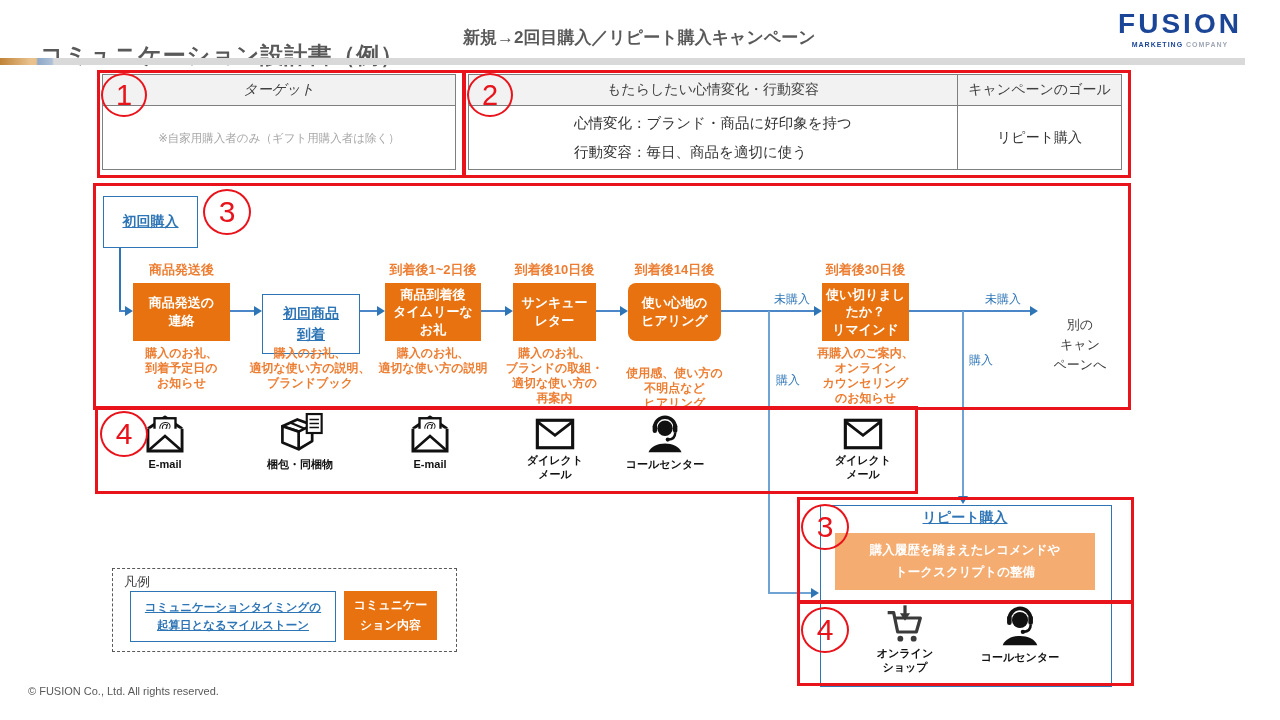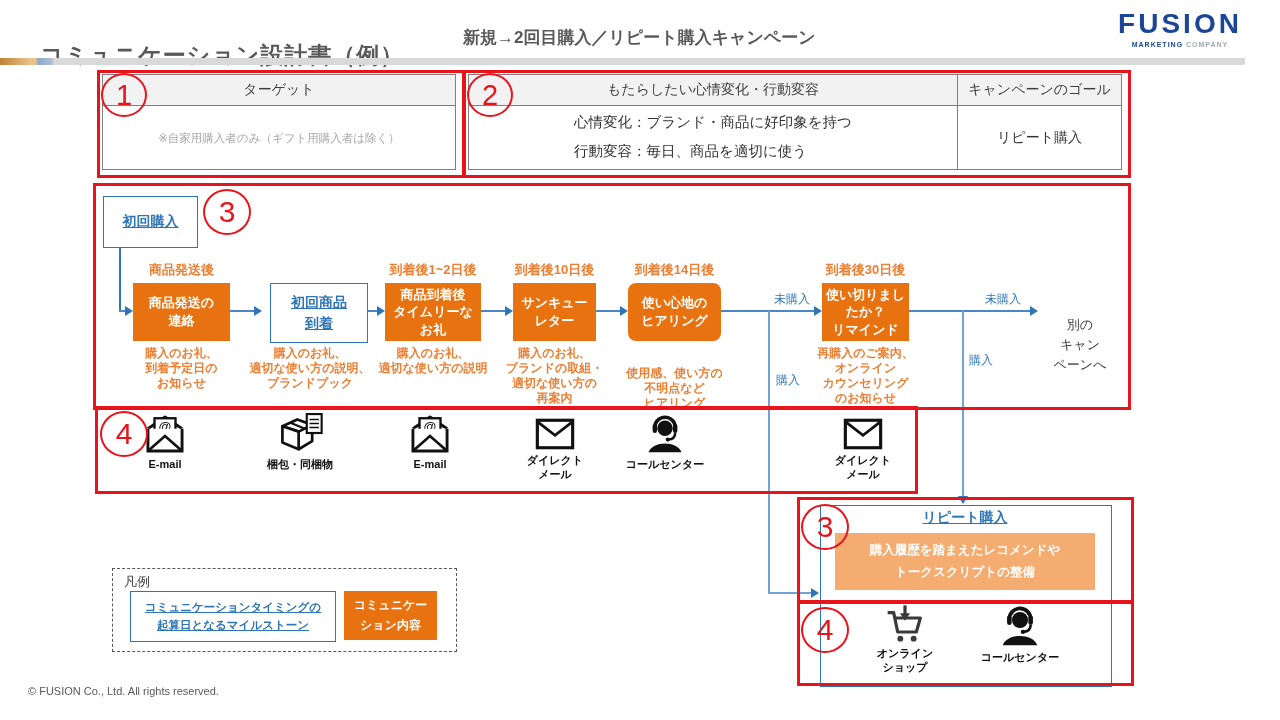--- a/index.html
+++ b/index.html
@@ -68,32 +68,32 @@
   <div class="word">FUSION</div>
   <div class="tag">
     <span class="b">MARKETING</span>
     <span class="l">COMPANY</span>
   </div>
 </div>
 <div class="abs deco-bar"></div>
 
 <div class="abs red-frame" style="left:97px;top:70px;width:362px;height:102px;"></div>
 <div class="abs g-table" style="left:102px;top:74px;width:352px;height:94px;">
-  <div class="g-head" style="height:30px;">ターゲット</div>
+  <div class="g-head" style="height:30px;font-style:italic;">ターゲット</div>
   <div class="g-body" style="height:62px;">
     <div style="font-size:11.5px;color:#A6A6A6;margin-top:3px;">※自家用購入者のみ（ギフト用購入者は除く）</div>
   </div>
 </div>
 <div class="abs num-circle num-big" style="left:101px;top:73px;">
   <span>1</span>
 </div>
 
 <div class="abs red-frame" style="left:463px;top:70px;width:662px;height:102px;"></div>
 <div class="abs g-table" style="left:468px;top:74px;width:652px;height:94px;display:flex;">
-  <div style="width:488px;border-right:1px solid #7F7F7F;display:flex;flex-direction:column;font-family:Liberation Mono, monospace;">
+  <div style="width:488px;border-right:1px solid #7F7F7F;display:flex;flex-direction:column;">
     <div class="g-head" style="height:30px;">もたらしたい心情変化・行動変容</div>
     <div class="g-body ml" style="flex:1;font-size:14.5px;line-height:1.95;">心情変化：ブランド・商品に好印象を持つ
 行動変容：毎日、商品を適切に使う</div>
   </div>
   <div style="flex:1;display:flex;flex-direction:column;">
     <div class="g-head" style="height:30px;">キャンペーンのゴール</div>
     <div class="g-body" style="flex:1;font-size:14px;">リピート購入</div>
   </div>
 </div>
 <div class="abs num-circle num-big" style="left:467px;top:73px;">
@@ -114,21 +114,21 @@
 <div class="abs arr-r" style="left:125px;top:306px;"></div>
 
 <div class="abs timing" style="left:113px;top:261px;width:137px;">商品発送後</div>
 <div class="abs timing" style="left:365px;top:261px;width:136px;">到着後1~2日後</div>
 <div class="abs timing" style="left:493px;top:261px;width:123px;">到着後10日後</div>
 <div class="abs timing" style="left:608px;top:261px;width:133px;">到着後14日後</div>
 <div class="abs timing" style="left:802px;top:261px;width:127px;">到着後30日後</div>
 
 <div class="abs orange-box" style="left:133px;top:283px;width:97px;height:58px;">商品発送の
 連絡</div>
-<div class="abs blue-box" style="left:262px;top:283px;width:96px;height:58px;margin-left:8px;">
+<div class="abs blue-box" style="left:262px;top:294px;width:96px;height:58px;">
   <span class="blue-link" style="font-size:14px;line-height:1.5;">初回商品
 到着</span>
 </div>
 <div class="abs orange-box" style="left:385px;top:283px;width:96px;height:58px;">商品到着後
 タイムリーな
 お礼</div>
 <div class="abs orange-box" style="left:513px;top:283px;width:83px;height:58px;">サンキュー
 レター</div>
 <div class="abs orange-box" style="left:628px;top:283px;width:93px;height:58px;border-radius:8px;">使い心地の
 ヒアリング</div>

